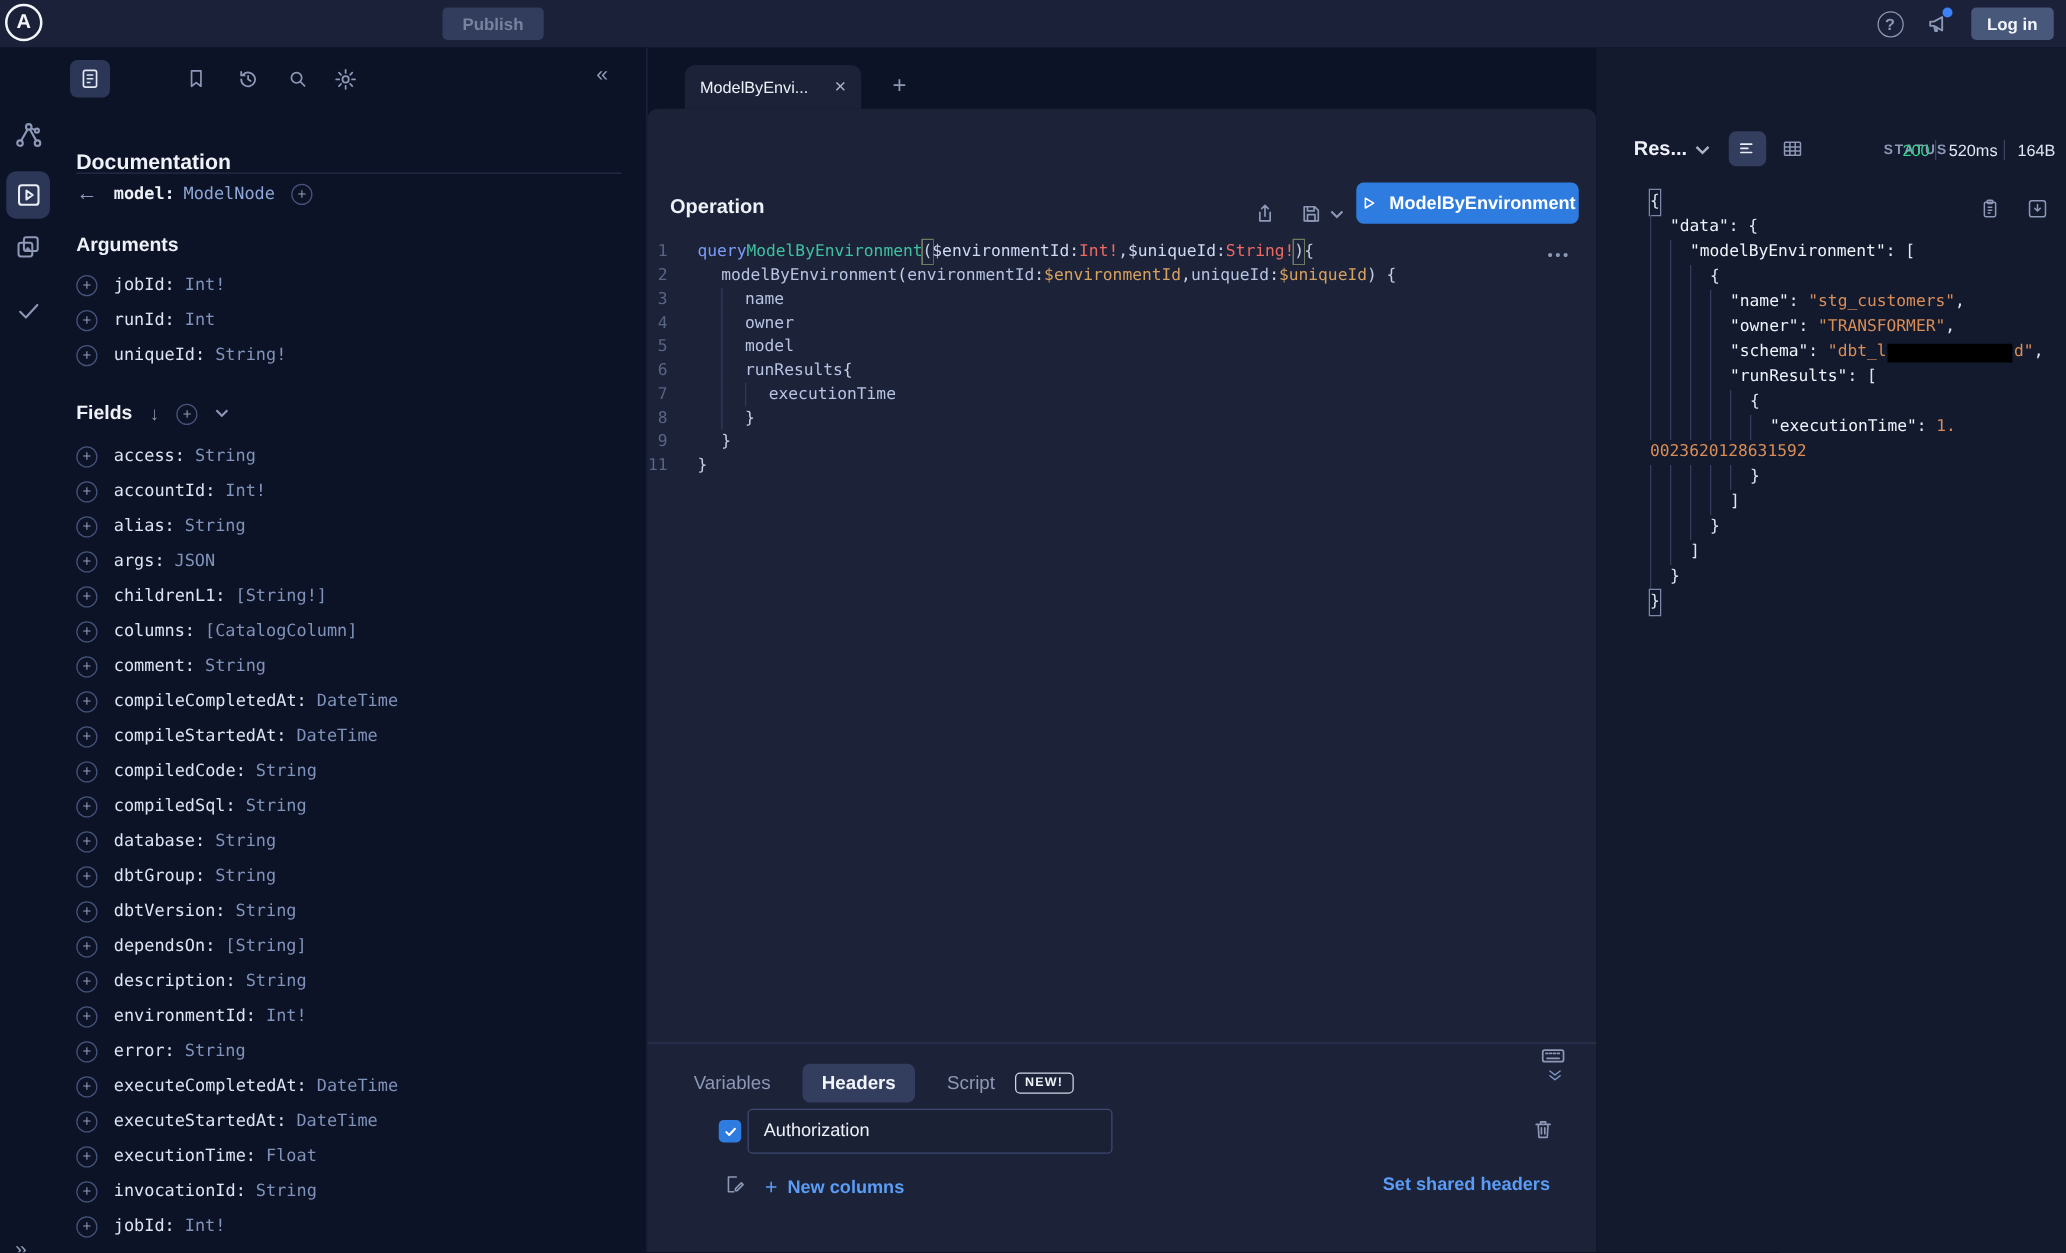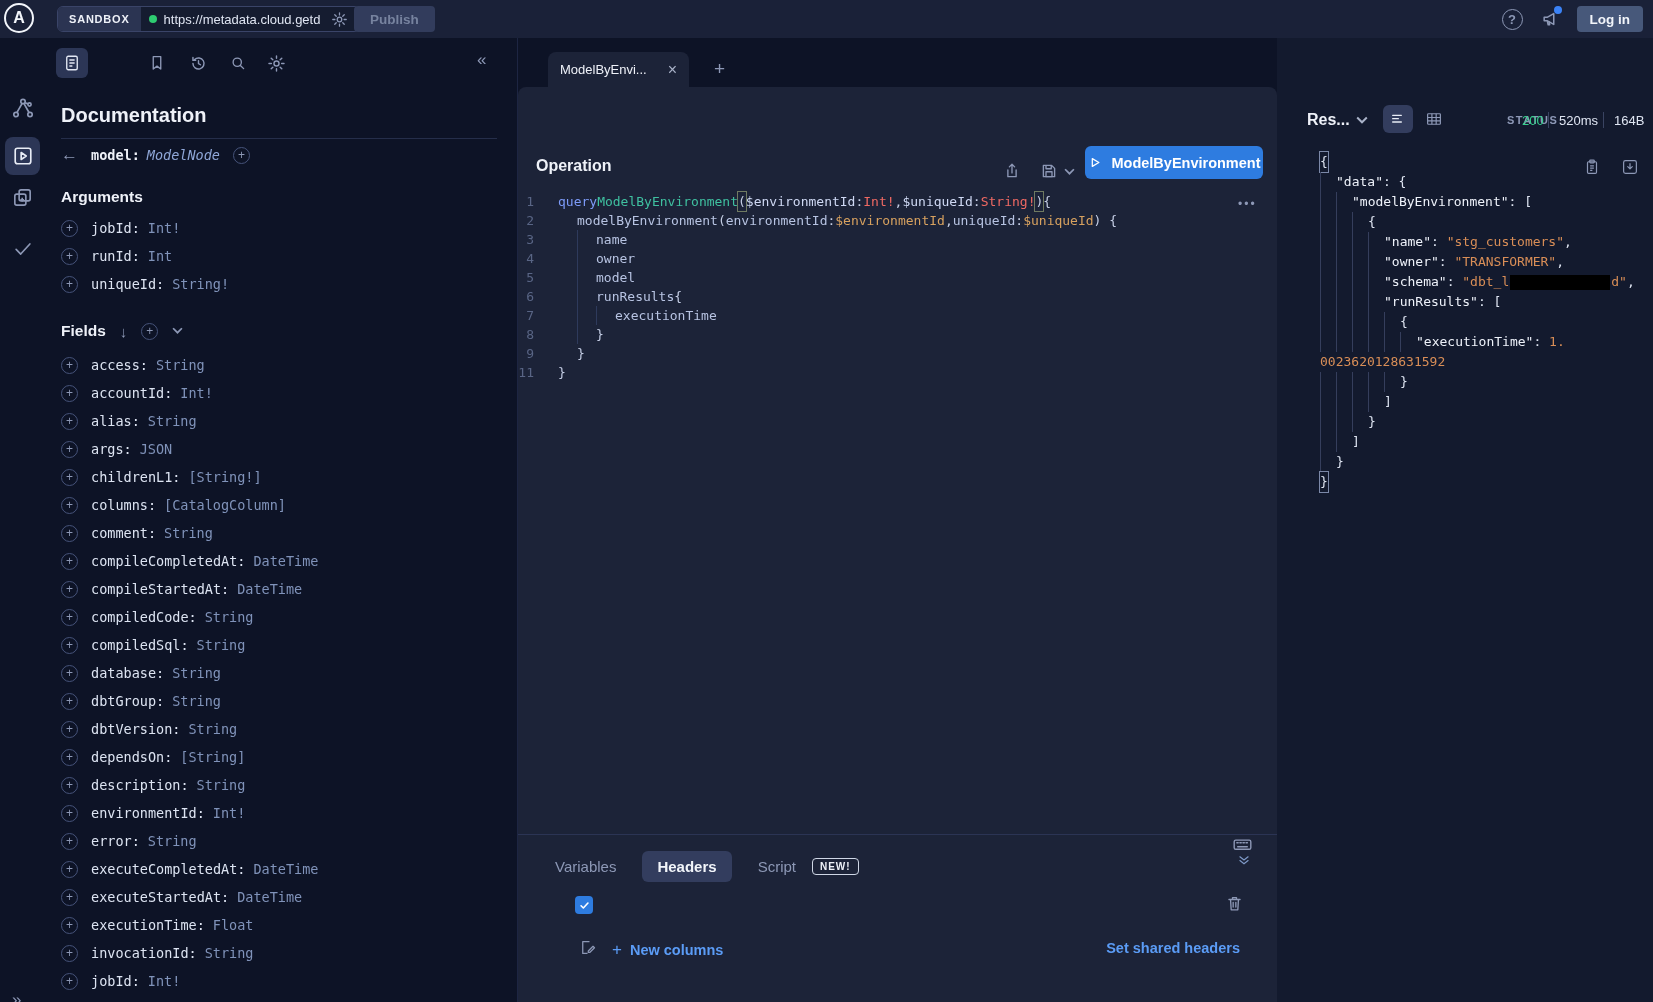--- a/index.html
+++ b/index.html
@@ -39,27 +39,27 @@
               display:flex; align-items:center; justify-content:center; color:#e9edf6; }
   .rail-bottom { position:absolute; left:12px; top:952px; font-size:17px; color:#8d98b6; }
 
   
   .docs { position:absolute; left:45px; top:38px; width:473px; height:964px; background:#0d1326;
           border-right:1px solid #1d2542; }
   .docs-toolbar { position:absolute; left:0; top:8px; width:473px; height:38px; }
   .dt-pill { position:absolute; left:11px; top:2px; width:32px; height:30px; background:#2c3656; border-radius:6px;
              display:flex; align-items:center; justify-content:center; color:#e3e8f4; }
   .dt-ic { position:absolute; top:8px; }
-  .docs-title { position:absolute; left:16px; top:66px; font-size:20px; font-weight:bold; color:#eef1f8; }
+  .docs-title { position:absolute; left:16px; top:82px; font-size:17px; font-weight:bold; color:#eef1f8; }
   .docs-div { position:absolute; left:16px; top:100px; width:436px; height:1px; background:#252e4a; }
   .model-row { position:absolute; left:16px; top:105px; height:24px; display:flex; align-items:center; gap:13px; }
   .back { color:#8d98b6; font-size:17px; }
   .mono { font-family:"DejaVu Sans Mono", monospace; }
   .model-name { font-size:13.5px; font-weight:bold; color:#eef1f8; }
-  .model-type { font-size:13.5px; color:#8fa7d8; margin-left:2px;font-style:italic; }
+  .model-type { font-size:13.5px; color:#8fa7d8; margin-left:2px; }
   .pc { width:17px; height:17px; border:1px solid #46537a; border-radius:50%; color:#8d98b6;
         font-size:12px; line-height:15px; text-align:center; flex:none; font-family:"Liberation Sans",sans-serif; }
   .sec-title { font-size:15.5px; font-weight:bold; color:#eef1f8; }
   .args-title { position:absolute; left:16px; top:150px; }
   .args-list { position:absolute; left:16px; top:176px; width:440px; }
   .fields-head { position:absolute; left:16px; top:284px; display:flex; align-items:center; gap:14px; }
   .fields-list { position:absolute; left:16px; top:313px; width:450px; }
   .frow { height:28px; display:flex; align-items:center; }
   .frow .pc { margin-right:13px; }
   .fname { font-family:"DejaVu Sans Mono", monospace; font-size:13.5px; color:#dde4f2; }
@@ -147,31 +147,20 @@
 </style>
 </head>
 <body>
 
 <div class="stage">
 
   <header class="topbar">
     <div class="logo">
         <span>A</span>
       </div>
-    <div class="endpoint">
-      <span class="seg-sandbox">SANDBOX</span>
-      <span class="seg-url">
-        <span class="dot"></span>
-        <span class="url-text">https://metadata.cloud.getd</span>
-        <svg class="ico" width="17" height="17" viewBox="0 0 24 24" fill="none" stroke="currentColor" stroke-width="1.8" stroke-linecap="round">
-            <circle cx="12" cy="12" r="3.2"></circle>
-            <path d="M12 2.5v3M12 18.5v3M2.5 12h3M18.5 12h3M5.3 5.3l2.1 2.1M16.6 16.6l2.1 2.1M18.7 5.3l-2.1 2.1M7.4 16.6l-2.1 2.1"></path>
-          </svg>
-      </span>
-    </div>
     <button class="publish">Publish</button>
     <div class="top-right">
       <div class="help-circ">
           <span>?</span>
         </div>
       <div class="mega-wrap">
         <svg class="ico" width="20" height="20" viewBox="0 0 24 24" fill="none" stroke="currentColor" stroke-width="1.8" stroke-linejoin="round">
             <path d="M16.5 5.5v13L8.5 14H5v-4h3.5z"></path>
             <path d="M8.8 14.5l1 4.5h1.8l-.7-4.2"></path>
           </svg>
@@ -511,20 +500,23 @@
         </div>
         <svg class="req-collapse" width="14" height="14" viewBox="0 0 24 24" fill="none" stroke="currentColor" stroke-width="2" stroke-linecap="round" stroke-linejoin="round">
             <path d="M5 6.5l7 5.5 7-5.5M5 13l7 5.5 7-5.5"></path>
           </svg>
         <div class="hdr-row">
           <div class="chk">
             <svg width="11" height="11" viewBox="0 0 24 24" fill="none" stroke="#fff" stroke-width="3.5" stroke-linecap="round" stroke-linejoin="round">
                 <path d="M4.5 12.5l5 5L19.5 6.5"></path>
               </svg>
           </div>
+          <div class="inp-name">
+              <span>Authorization</span>
+            </div>
           <svg class="ico trash-ic" width="19" height="19" viewBox="0 0 24 24" fill="none" stroke="currentColor" stroke-width="1.7" stroke-linecap="round" stroke-linejoin="round">
               <path d="M5 7h14M9.5 7V4.5h5V7M7 7l.8 13h8.4L17 7"></path>
               <path d="M10.3 10.5v6M13.7 10.5v6"></path>
             </svg>
         </div>
         <div class="req-footer">
           <svg class="ico edit-ic" width="19" height="19" viewBox="0 0 24 24" fill="none" stroke="currentColor" stroke-width="1.6" stroke-linejoin="round">
               <path d="M14.5 4.5H6v15h6"></path>
               <path d="M13 16.5l6-6 1.8 1.8-6 6H13z"></path>
             </svg>

